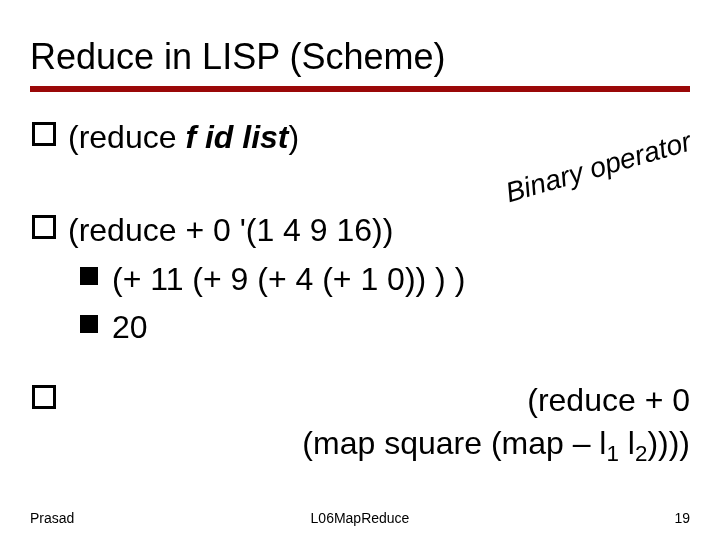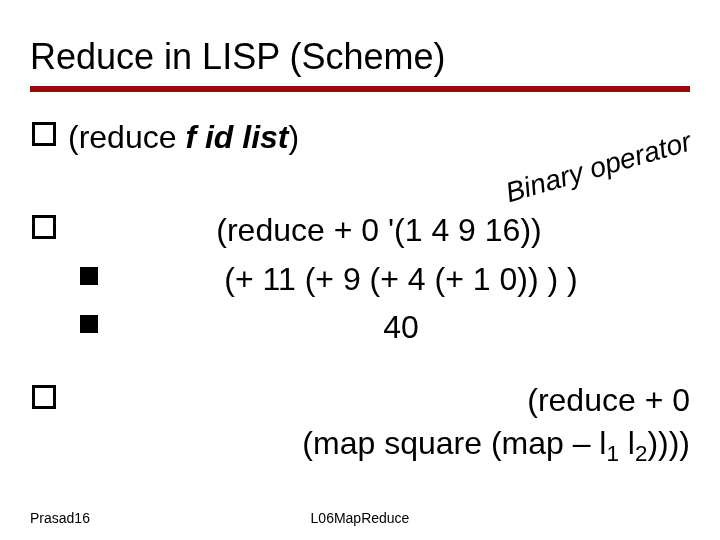--- a/index.html
+++ b/index.html
@@ -80,55 +80,55 @@
     transform-origin: right center;
     letter-spacing: 0px;
   }
   .footer {
     position: absolute;
     bottom: 14px;
     left: 30px;
     right: 30px;
     font-size: 14px;
     display: flex;
-    justify-content: flex-start;
+    justify-content: space-between;
   }
   .footer .center {
     position: absolute;
     left: 0; right: 0;
     text-align: center;
   }
   .sub { font-size: 0.7em; vertical-align: sub; }
 </style>
 </head>
 <body>
 
 <div class="slide">
   <div class="title">Reduce in LISP (Scheme)</div>
   <div class="rule"></div>
 
   <div class="content">
     <ul class="lvl1">
       <li>
         <span>(reduce </span><span class="ital">f id list</span><span>)</span>
       </li>
-      <li style="margin-top:50px;text-align:center;">
+      <li style="margin-top:50px;">
         <span>(reduce + 0 '(1 4 9 16))</span>
         <ul class="lvl2">
           <li><span>(+ 11 (+ 9 (+ 4 (+ 1 0)) ) )</span></li>
-          <li><span>40</span></li>
+          <li><span>20</span></li>
         </ul>
       </li>
       <li style="margin-top:30px;text-align:right;">
         <span>(reduce + 0</span><br>
         <span style="white-space:pre;">      (map square (map – l</span><span class="sub">1</span><span> l</span><span class="sub">2</span><span>))))</span>
       </li>
     </ul>
   </div>
 
   <div class="annot">Binary operator</div>
 
   <div class="footer">
     <span>Prasad</span>
     <span class="center">L06MapReduce</span>
-    <span>16</span>
+    <span>19</span>
   </div>
 </div>
 
 </body></html>

